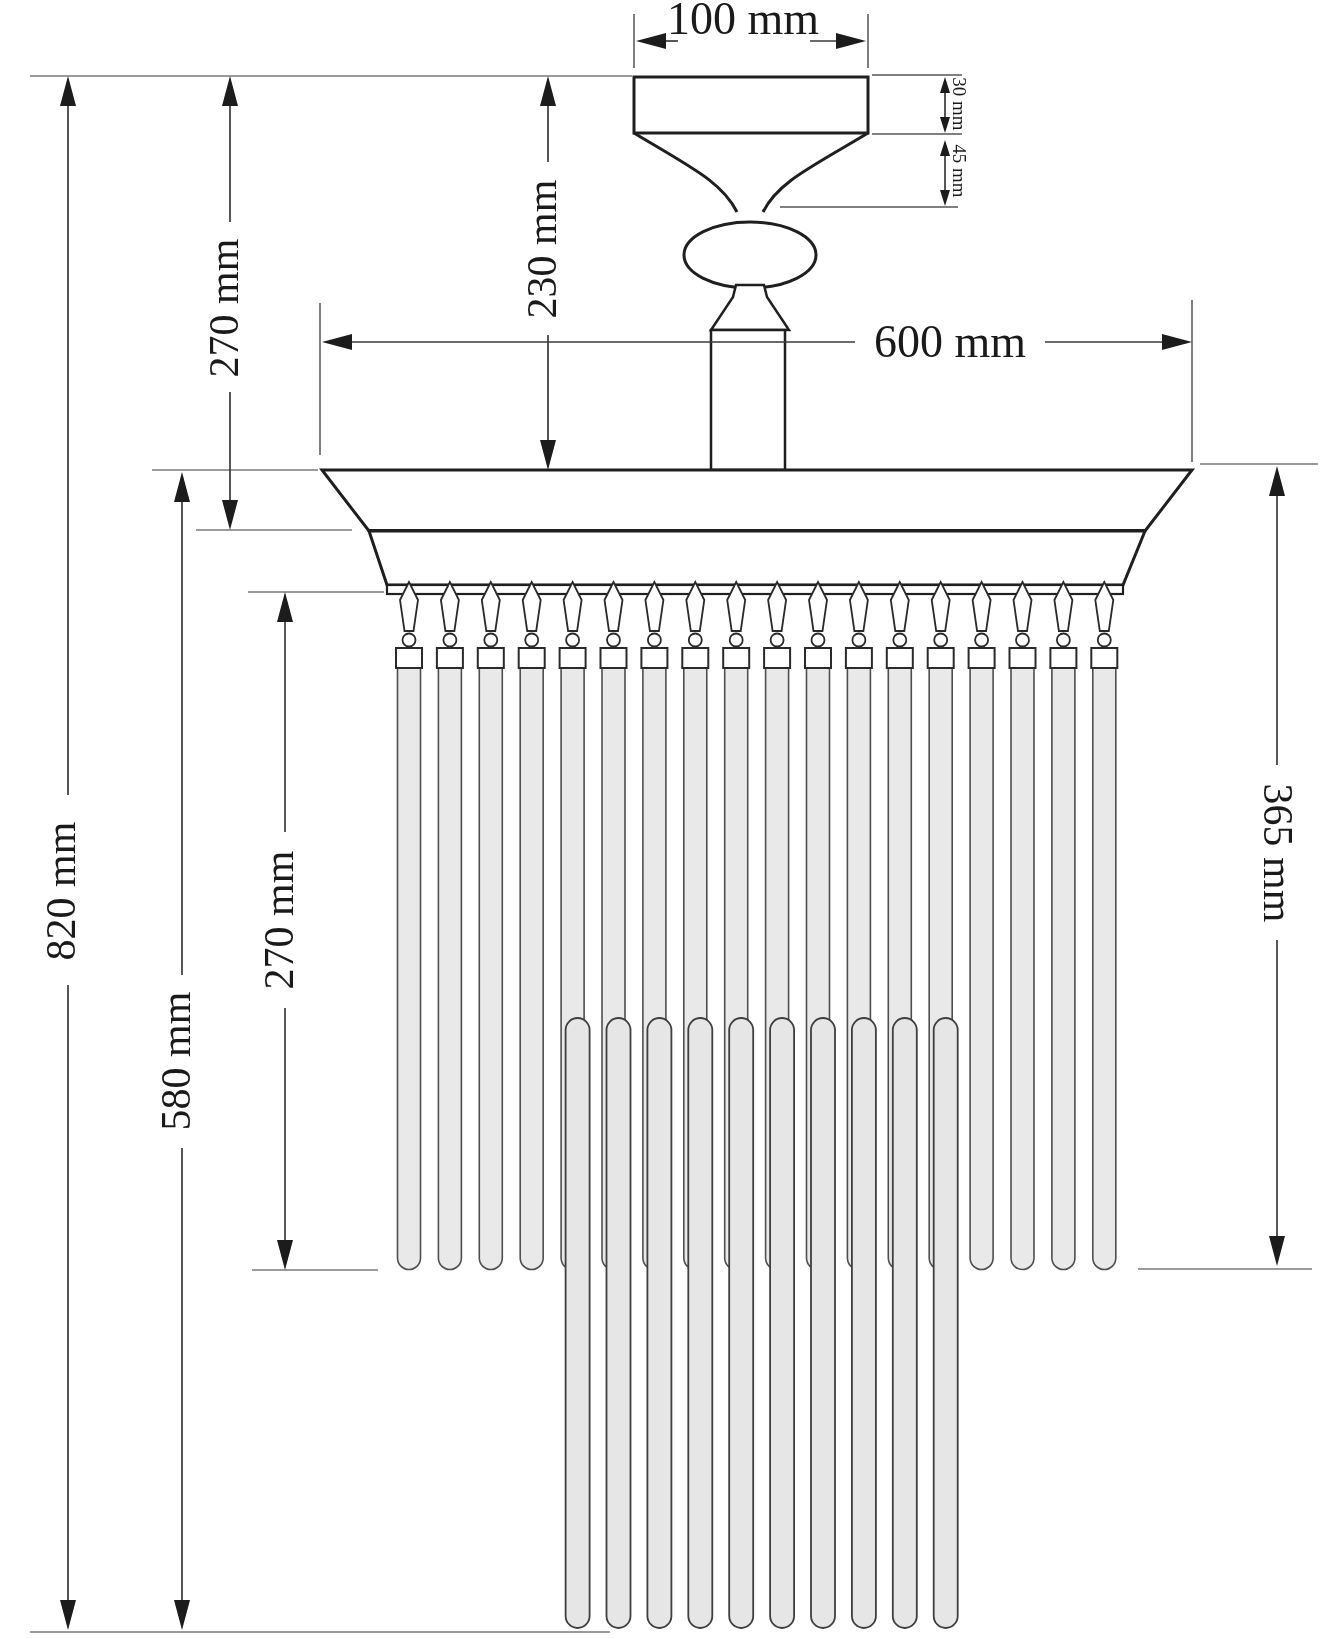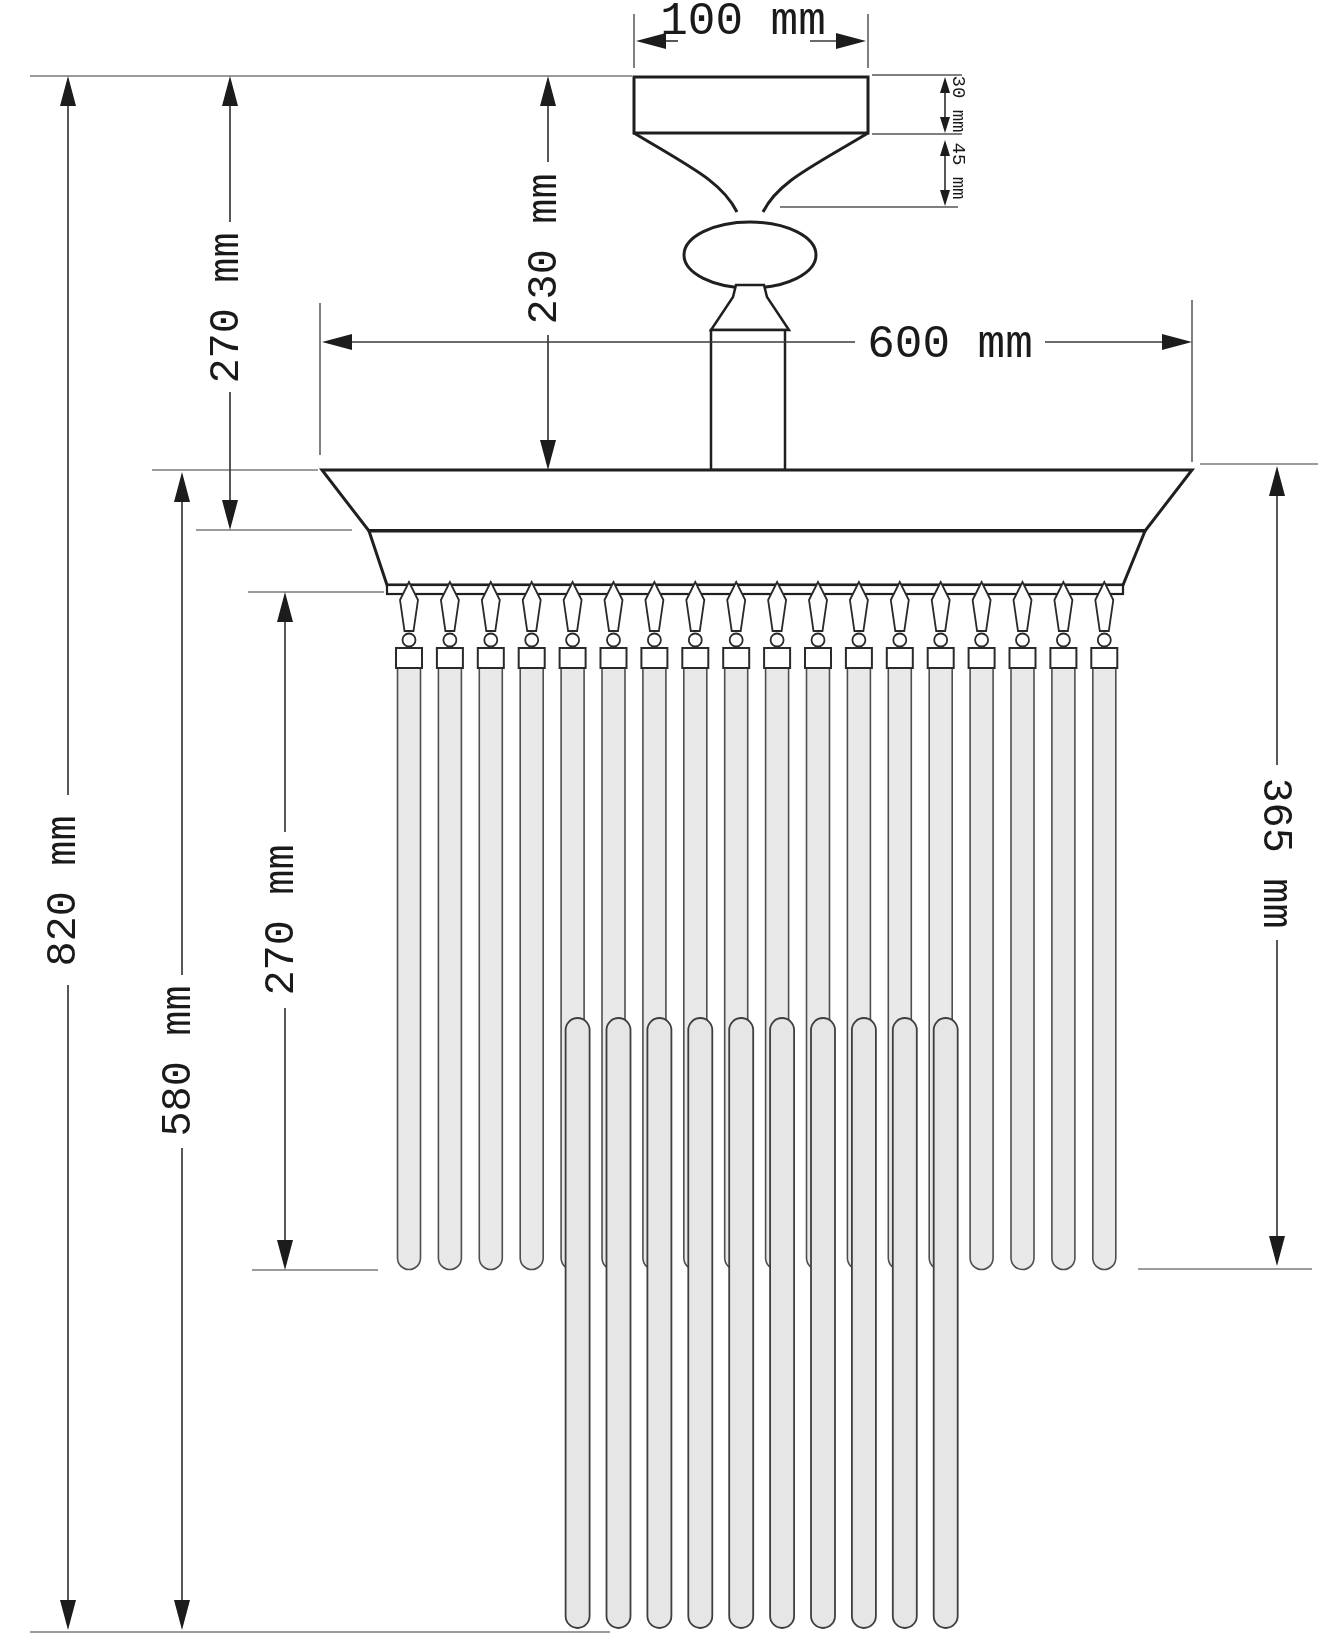--- a/index.html
+++ b/index.html
@@ -1,17 +1,17 @@
 <!DOCTYPE html>
 <html><head>
 <meta charset="utf-8">
 <style>
   html,body{margin:0;padding:0;background:#ffffff;}
   .canvas{position:relative;width:1320px;height:1638px;background:#fff;overflow:hidden;
-          font-family:Liberation Mono, monospace;}
+          font-family:Liberation Serif, serif;}
   svg{display:block;}
   text{fill:#1a1a1a;}
   .dim-label-big{font-size:46px;}
   .dim-label-rot{font-size:42px;}
   .dim-label-small{font-size:19px;}
 </style>
 </head>
 <body>
 
 <div class="canvas">

